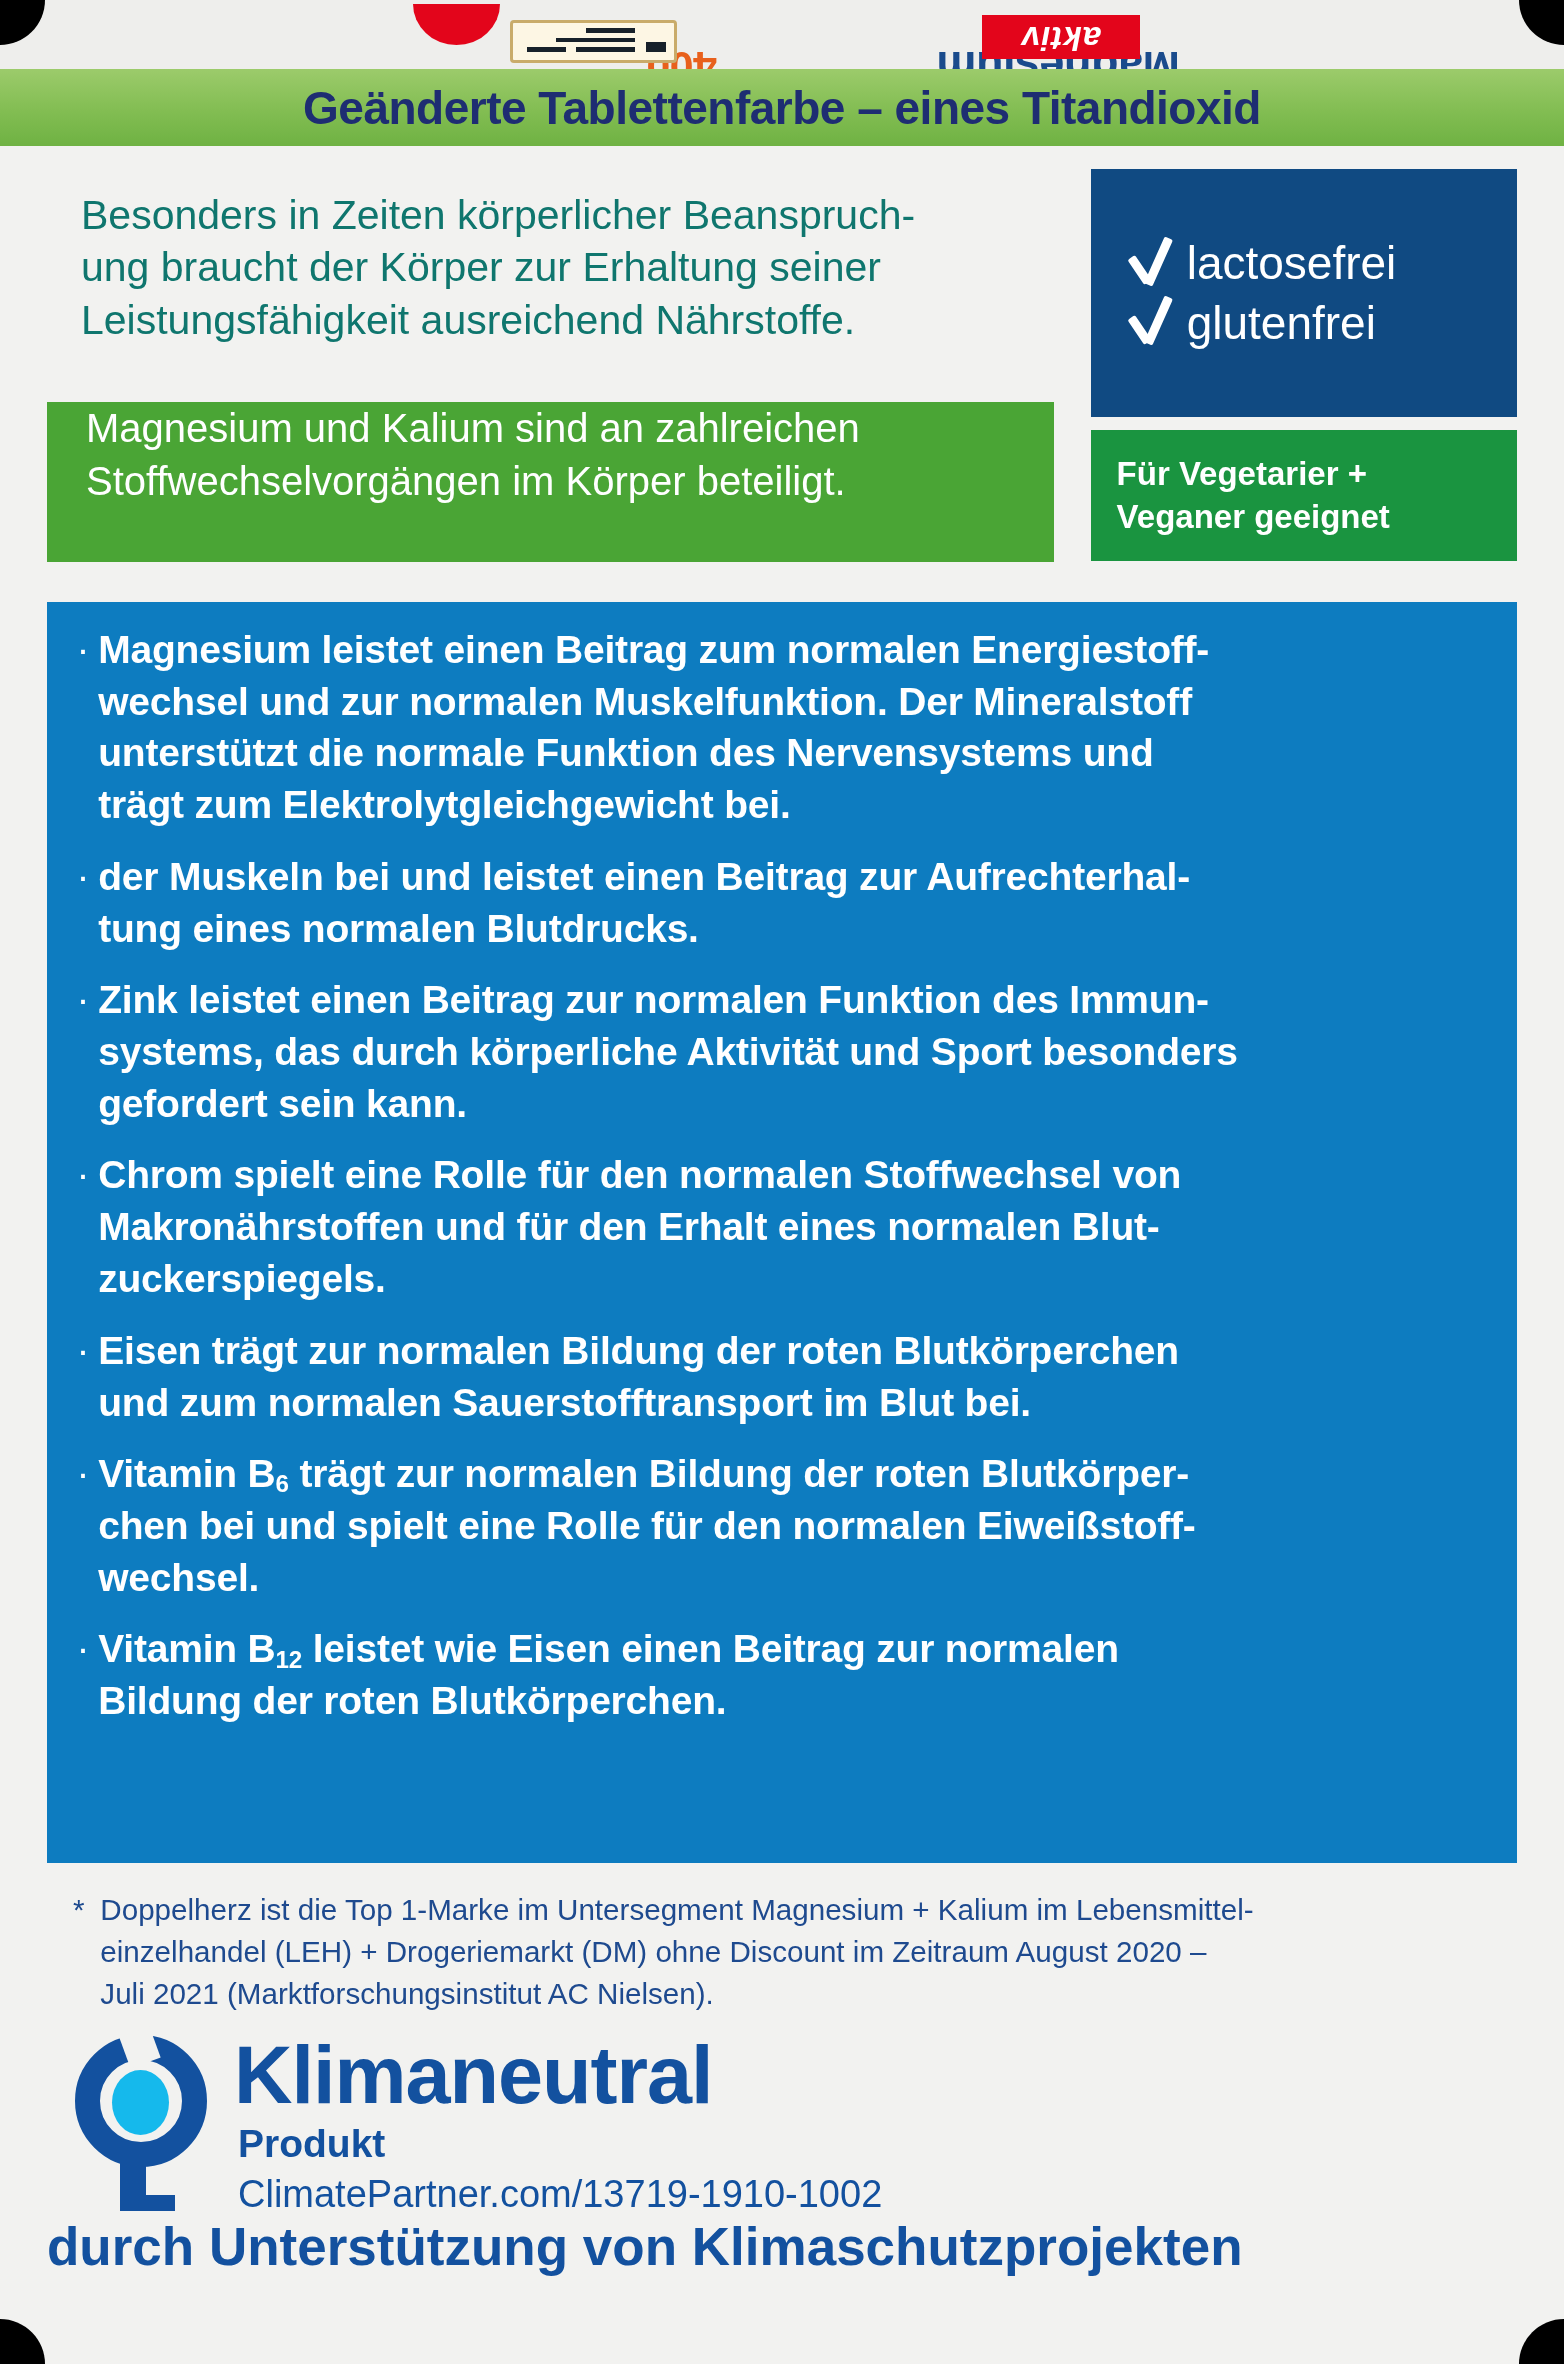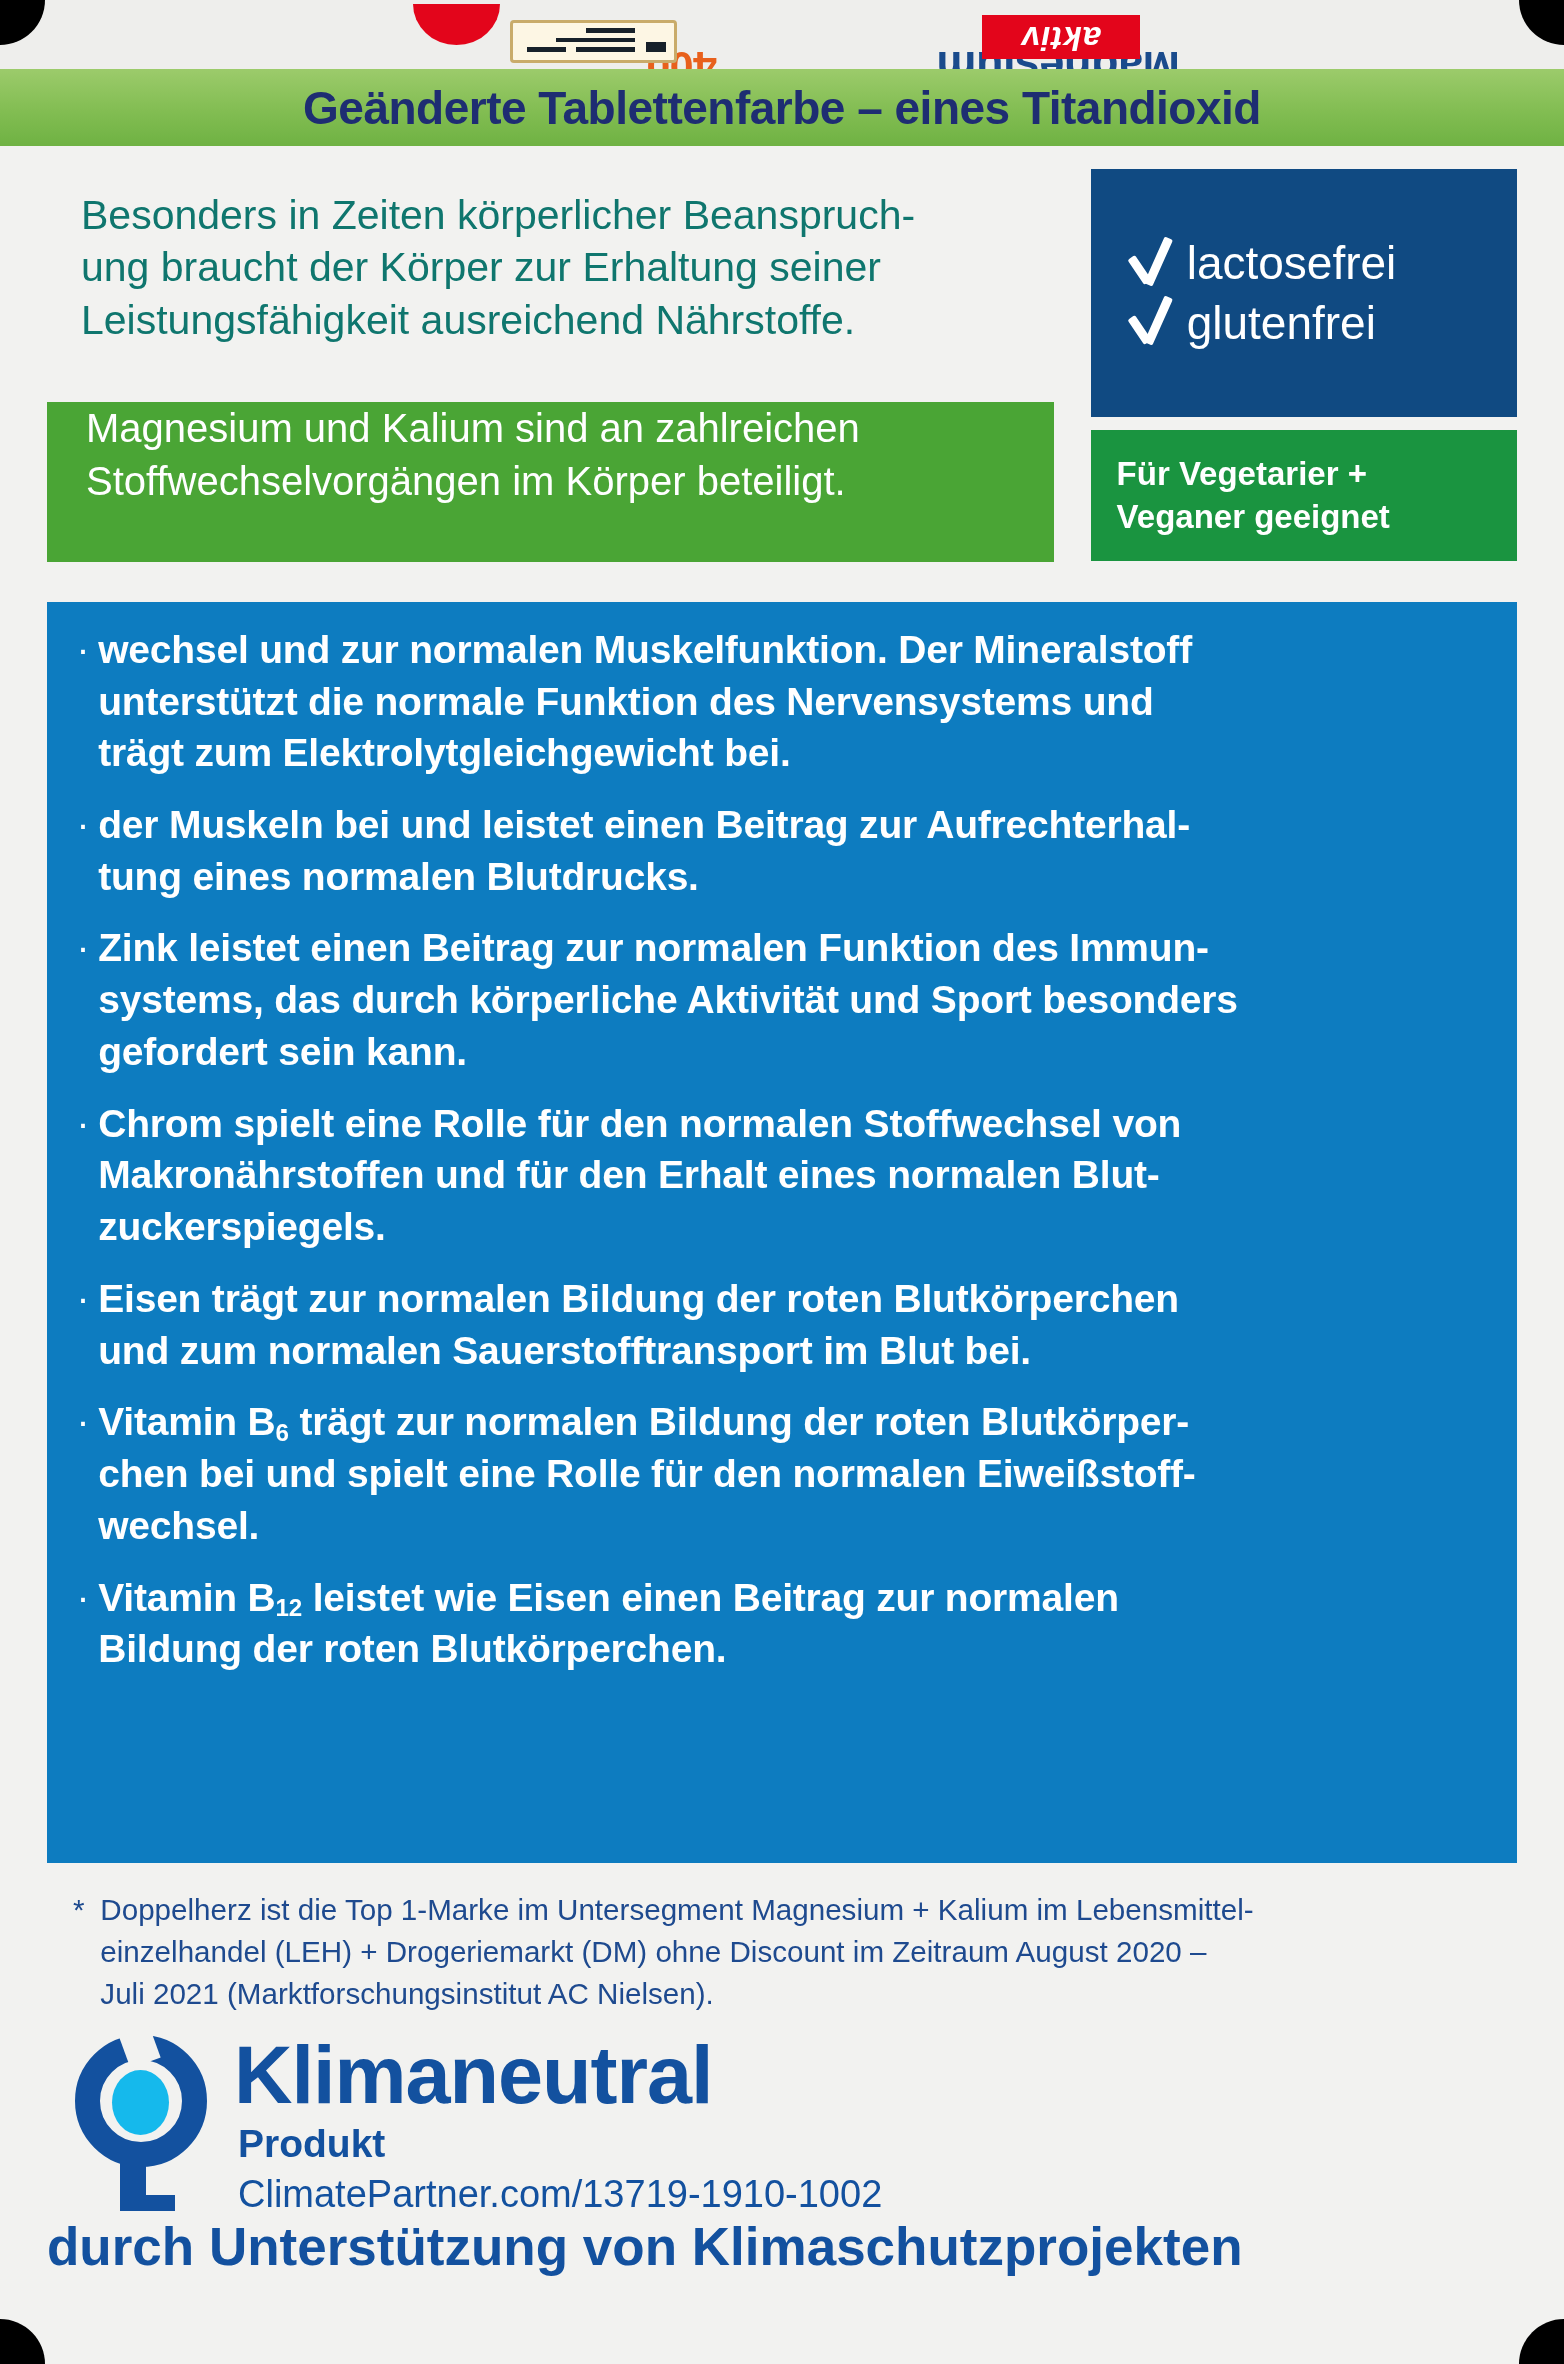--- a/index.html
+++ b/index.html
@@ -408,20 +408,21 @@
   <div class="veg-badge">
     <span class="ln">Für Vegetarier +</span>
     <span class="ln">Veganer geeignet</span>
   </div>
 
   <div class="blue-panel">
     <ul class="blist" id="bullet-list">
         <li>
           <span class="dot">·</span>
           <span class="txt">
+            <span class="ln">Magnesium leistet einen Beitrag zum normalen Energiestoff-</span>
             <span class="ln">wechsel und zur normalen Muskelfunktion. Der Mineralstoff</span>
             <span class="ln">unterstützt die normale Funktion des Nervensystems und</span>
             <span class="ln">trägt zum Elektrolytgleichgewicht bei.</span>
           </span>
         </li>
         <li>
           <span class="dot">·</span>
           <span class="txt">
             <span class="ln">der Muskeln bei und leistet einen Beitrag zur Aufrechterhal-</span>
             <span class="ln">tung eines normalen Blutdrucks.</span>

